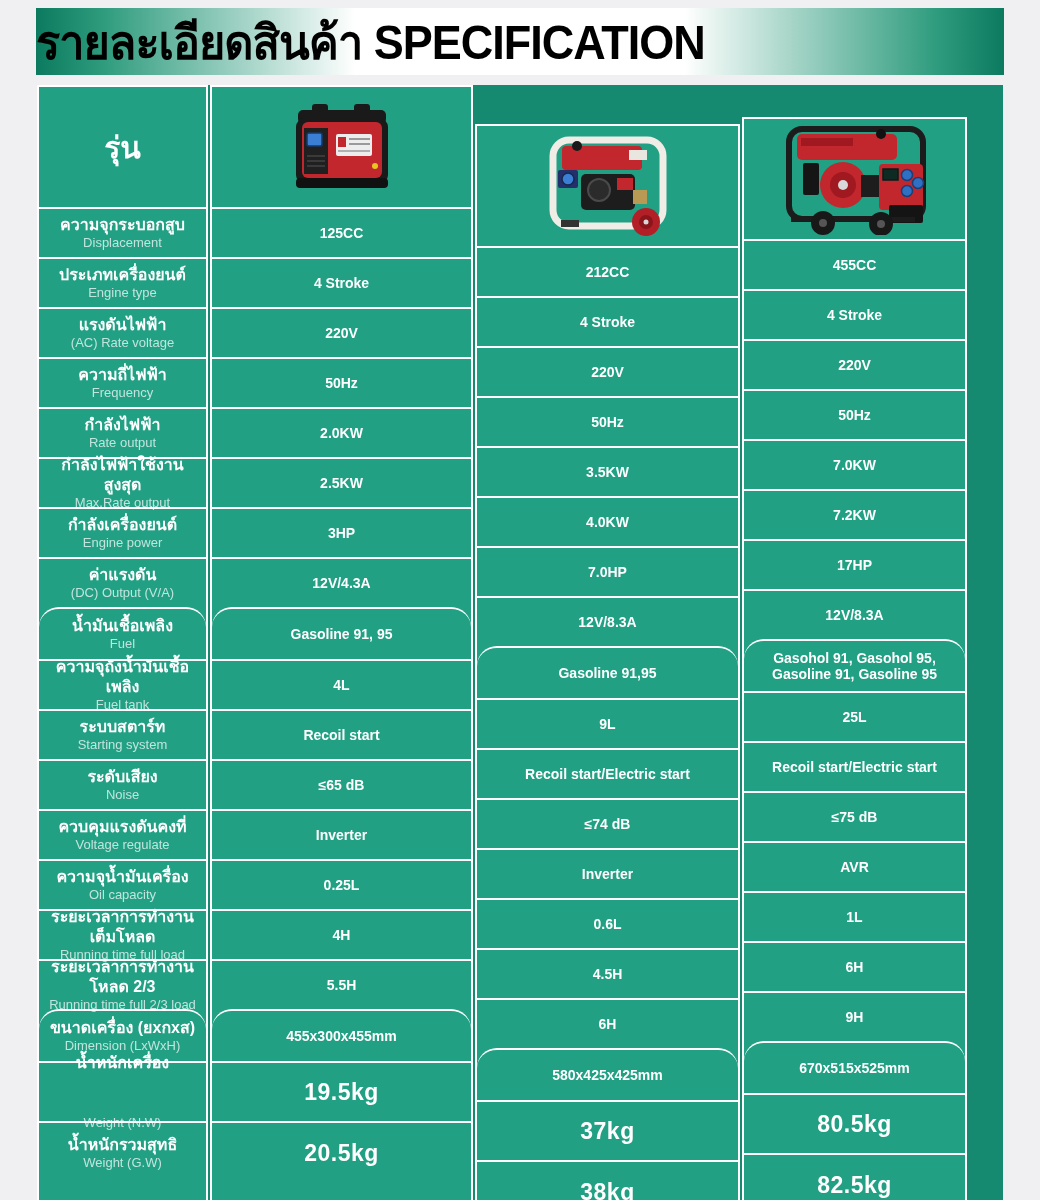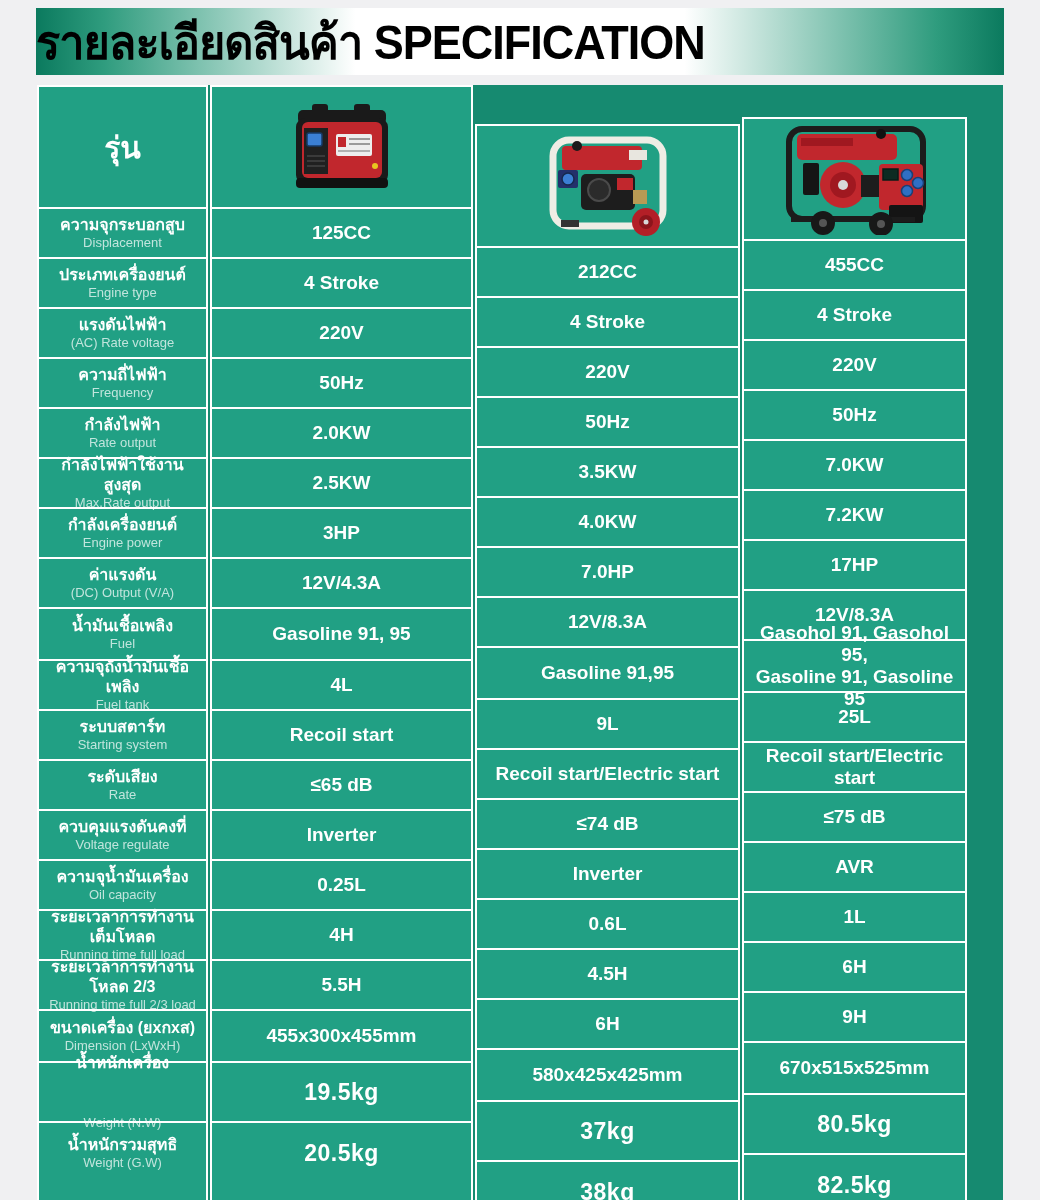--- a/index.html
+++ b/index.html
@@ -54,31 +54,31 @@
     align-items: center;
     justify-content: center;
     text-align: center;
     color: #ffffff;
     flex: none;
   }
   .cell + .cell { border-top: 2px solid #ffffff; }
 
   .img-cell { height: 120px; }
   .h50 { height: 50px; }
-  .h52 { height: 52px; }
+  .h52 { height: 52px; border-radius: 20px; }
   .h60 { height: 60px; gap: 42px; }
   .h62 { height: 62px; }
 
   .model-label { font-size: 30px; font-weight: 700; }
 
   .label-th { font-size: 16px; font-weight: 700; line-height: 1.25; padding: 0 4px; }
   .label-en { font-size: 13px; font-weight: 400; color: rgba(255,255,255,0.72); line-height: 1.2; text-align: center; }
 
   .value-text {
-    font-size: 19px;
+    font-size: 14px;
     font-weight: 700;
     line-height: 1.15;
     white-space: pre-line;
     padding: 0 6px;
   }
   .big-val .value-text { font-size: 23px; letter-spacing: 0.5px; }
 
   svg { display: block; }
 </style>
 </head>
@@ -133,21 +133,21 @@
       <div class="cell label-cell h50">
         <span class="label-th">ความจุถังน้ำมันเชื้อเพลิง</span>
         <span class="label-en">Fuel tank</span>
       </div>
       <div class="cell label-cell h50">
         <span class="label-th">ระบบสตาร์ท</span>
         <span class="label-en">Starting system</span>
       </div>
       <div class="cell label-cell h50">
         <span class="label-th">ระดับเสียง</span>
-        <span class="label-en">Rate</span>
+        <span class="label-en">Noise</span>
       </div>
       <div class="cell label-cell h50">
         <span class="label-th">ควบคุมแรงดันคงที่</span>
         <span class="label-en">Voltage regulate</span>
       </div>
       <div class="cell label-cell h50">
         <span class="label-th">ความจุน้ำมันเครื่อง</span>
         <span class="label-en">Oil capacity</span>
       </div>
       <div class="cell label-cell h50">

